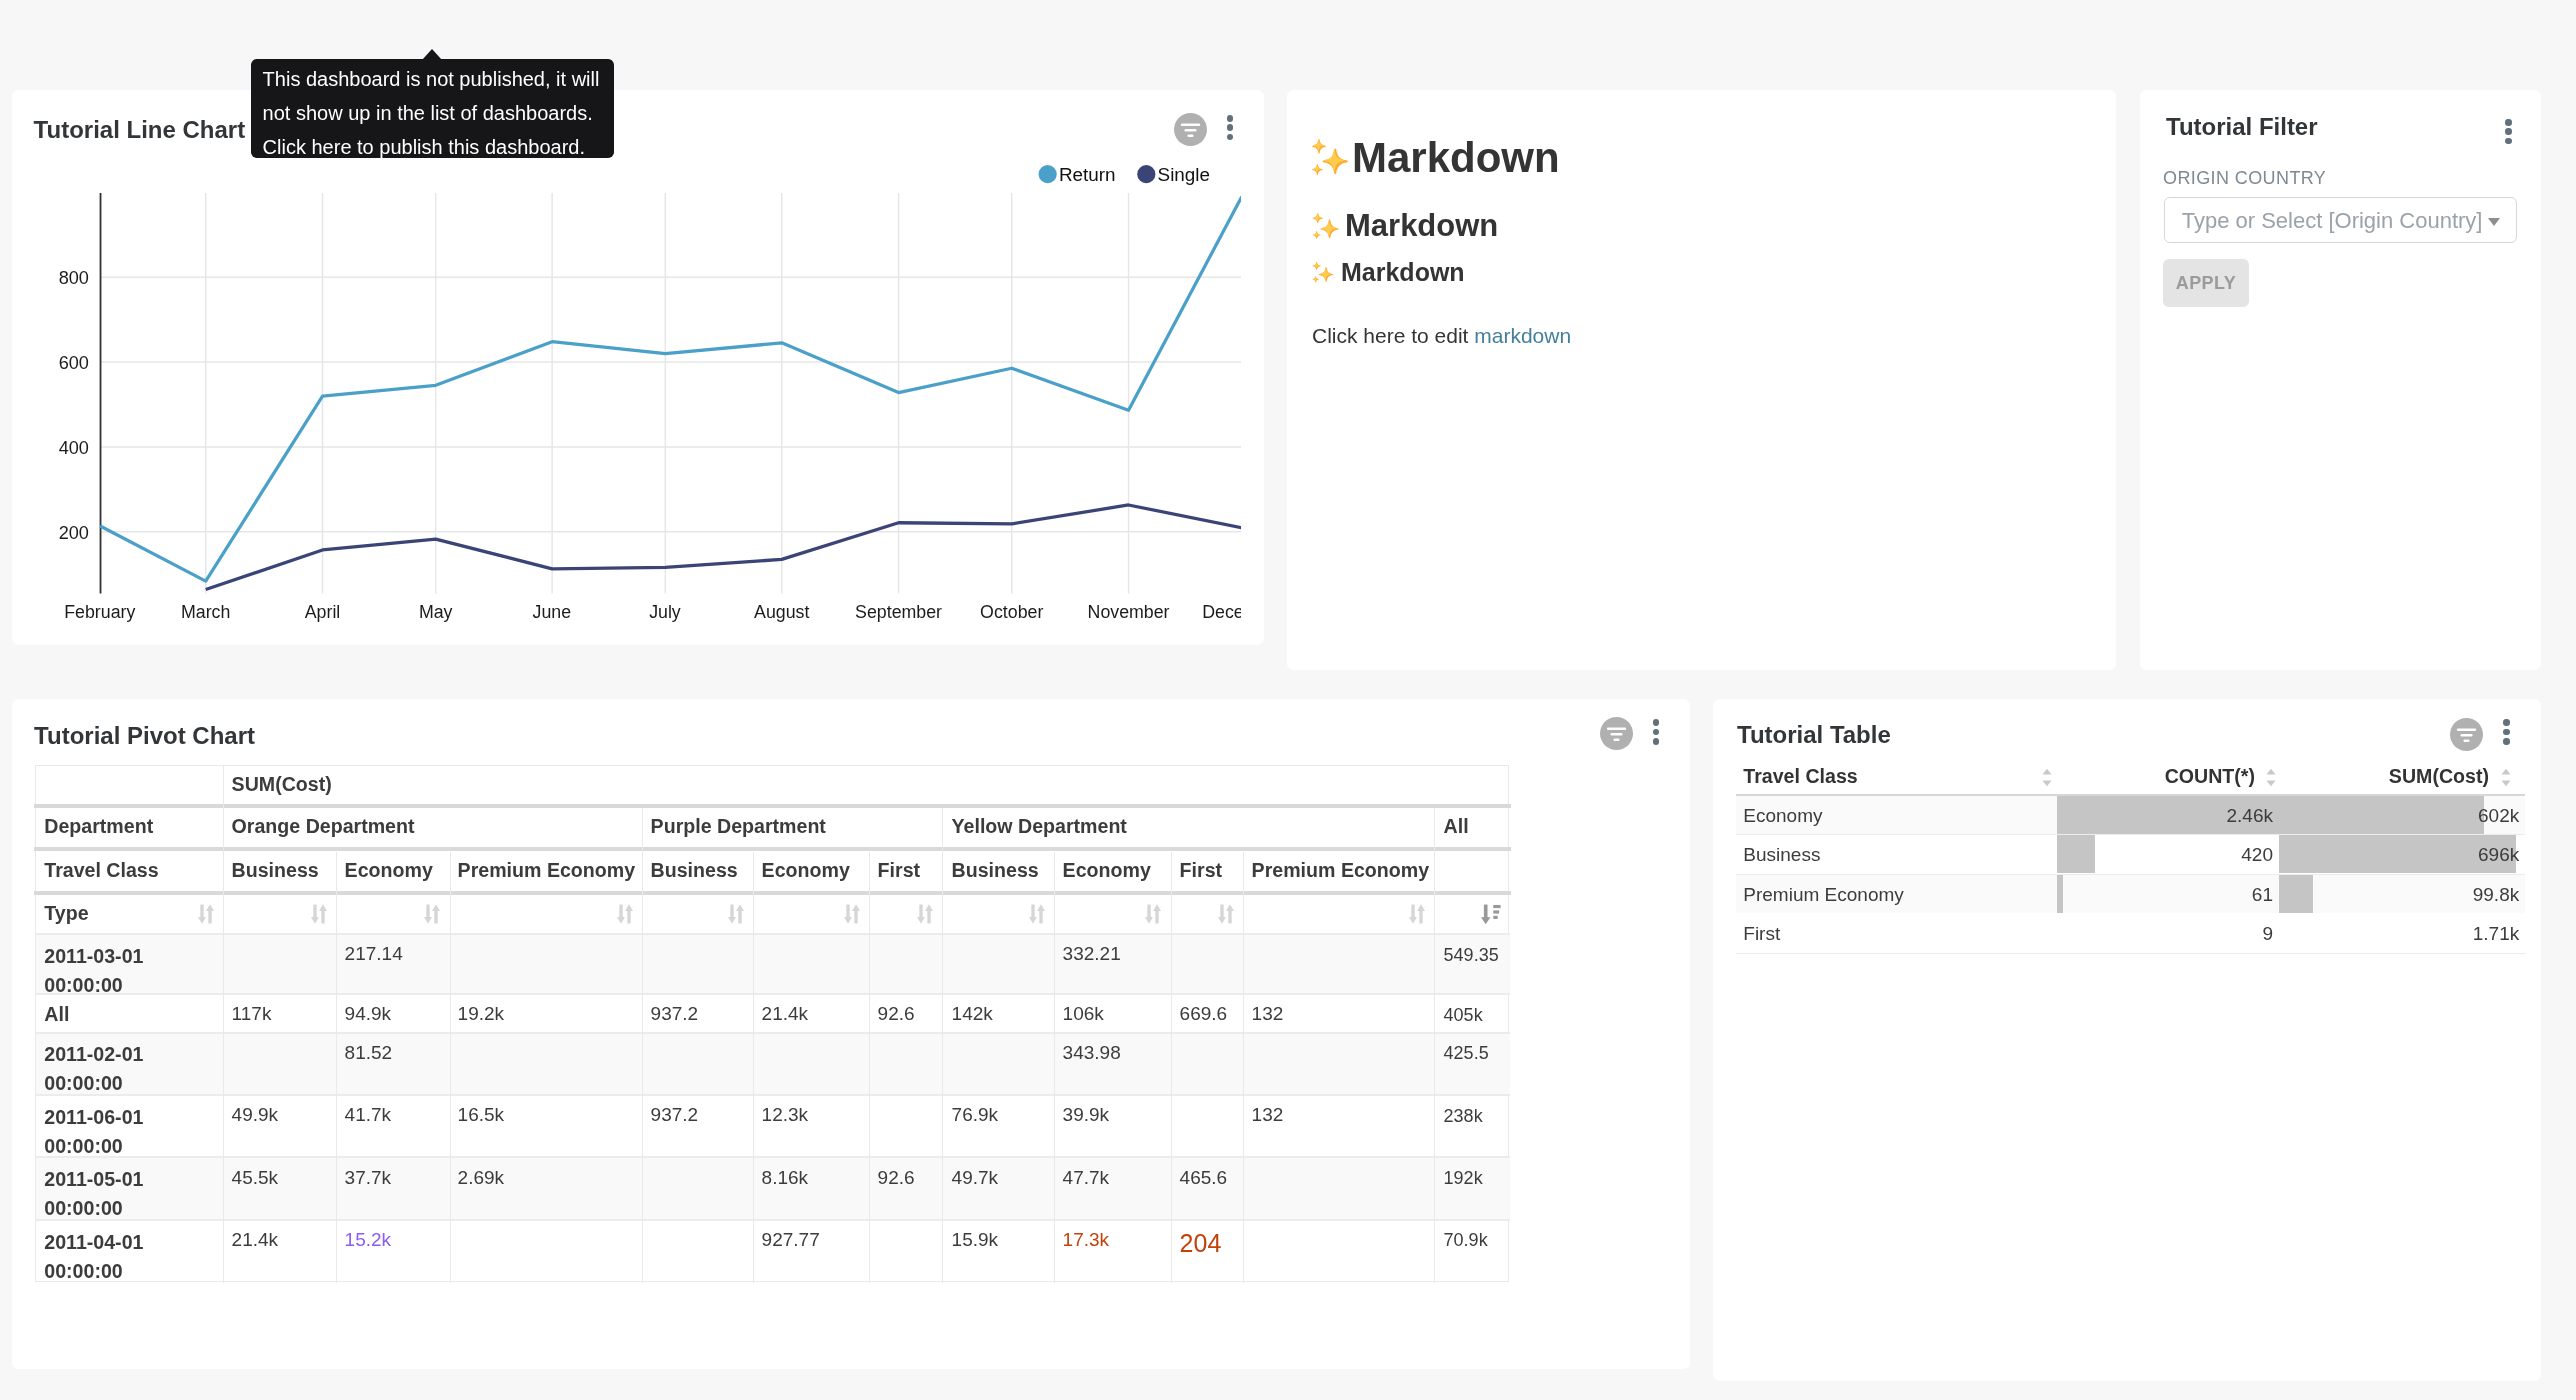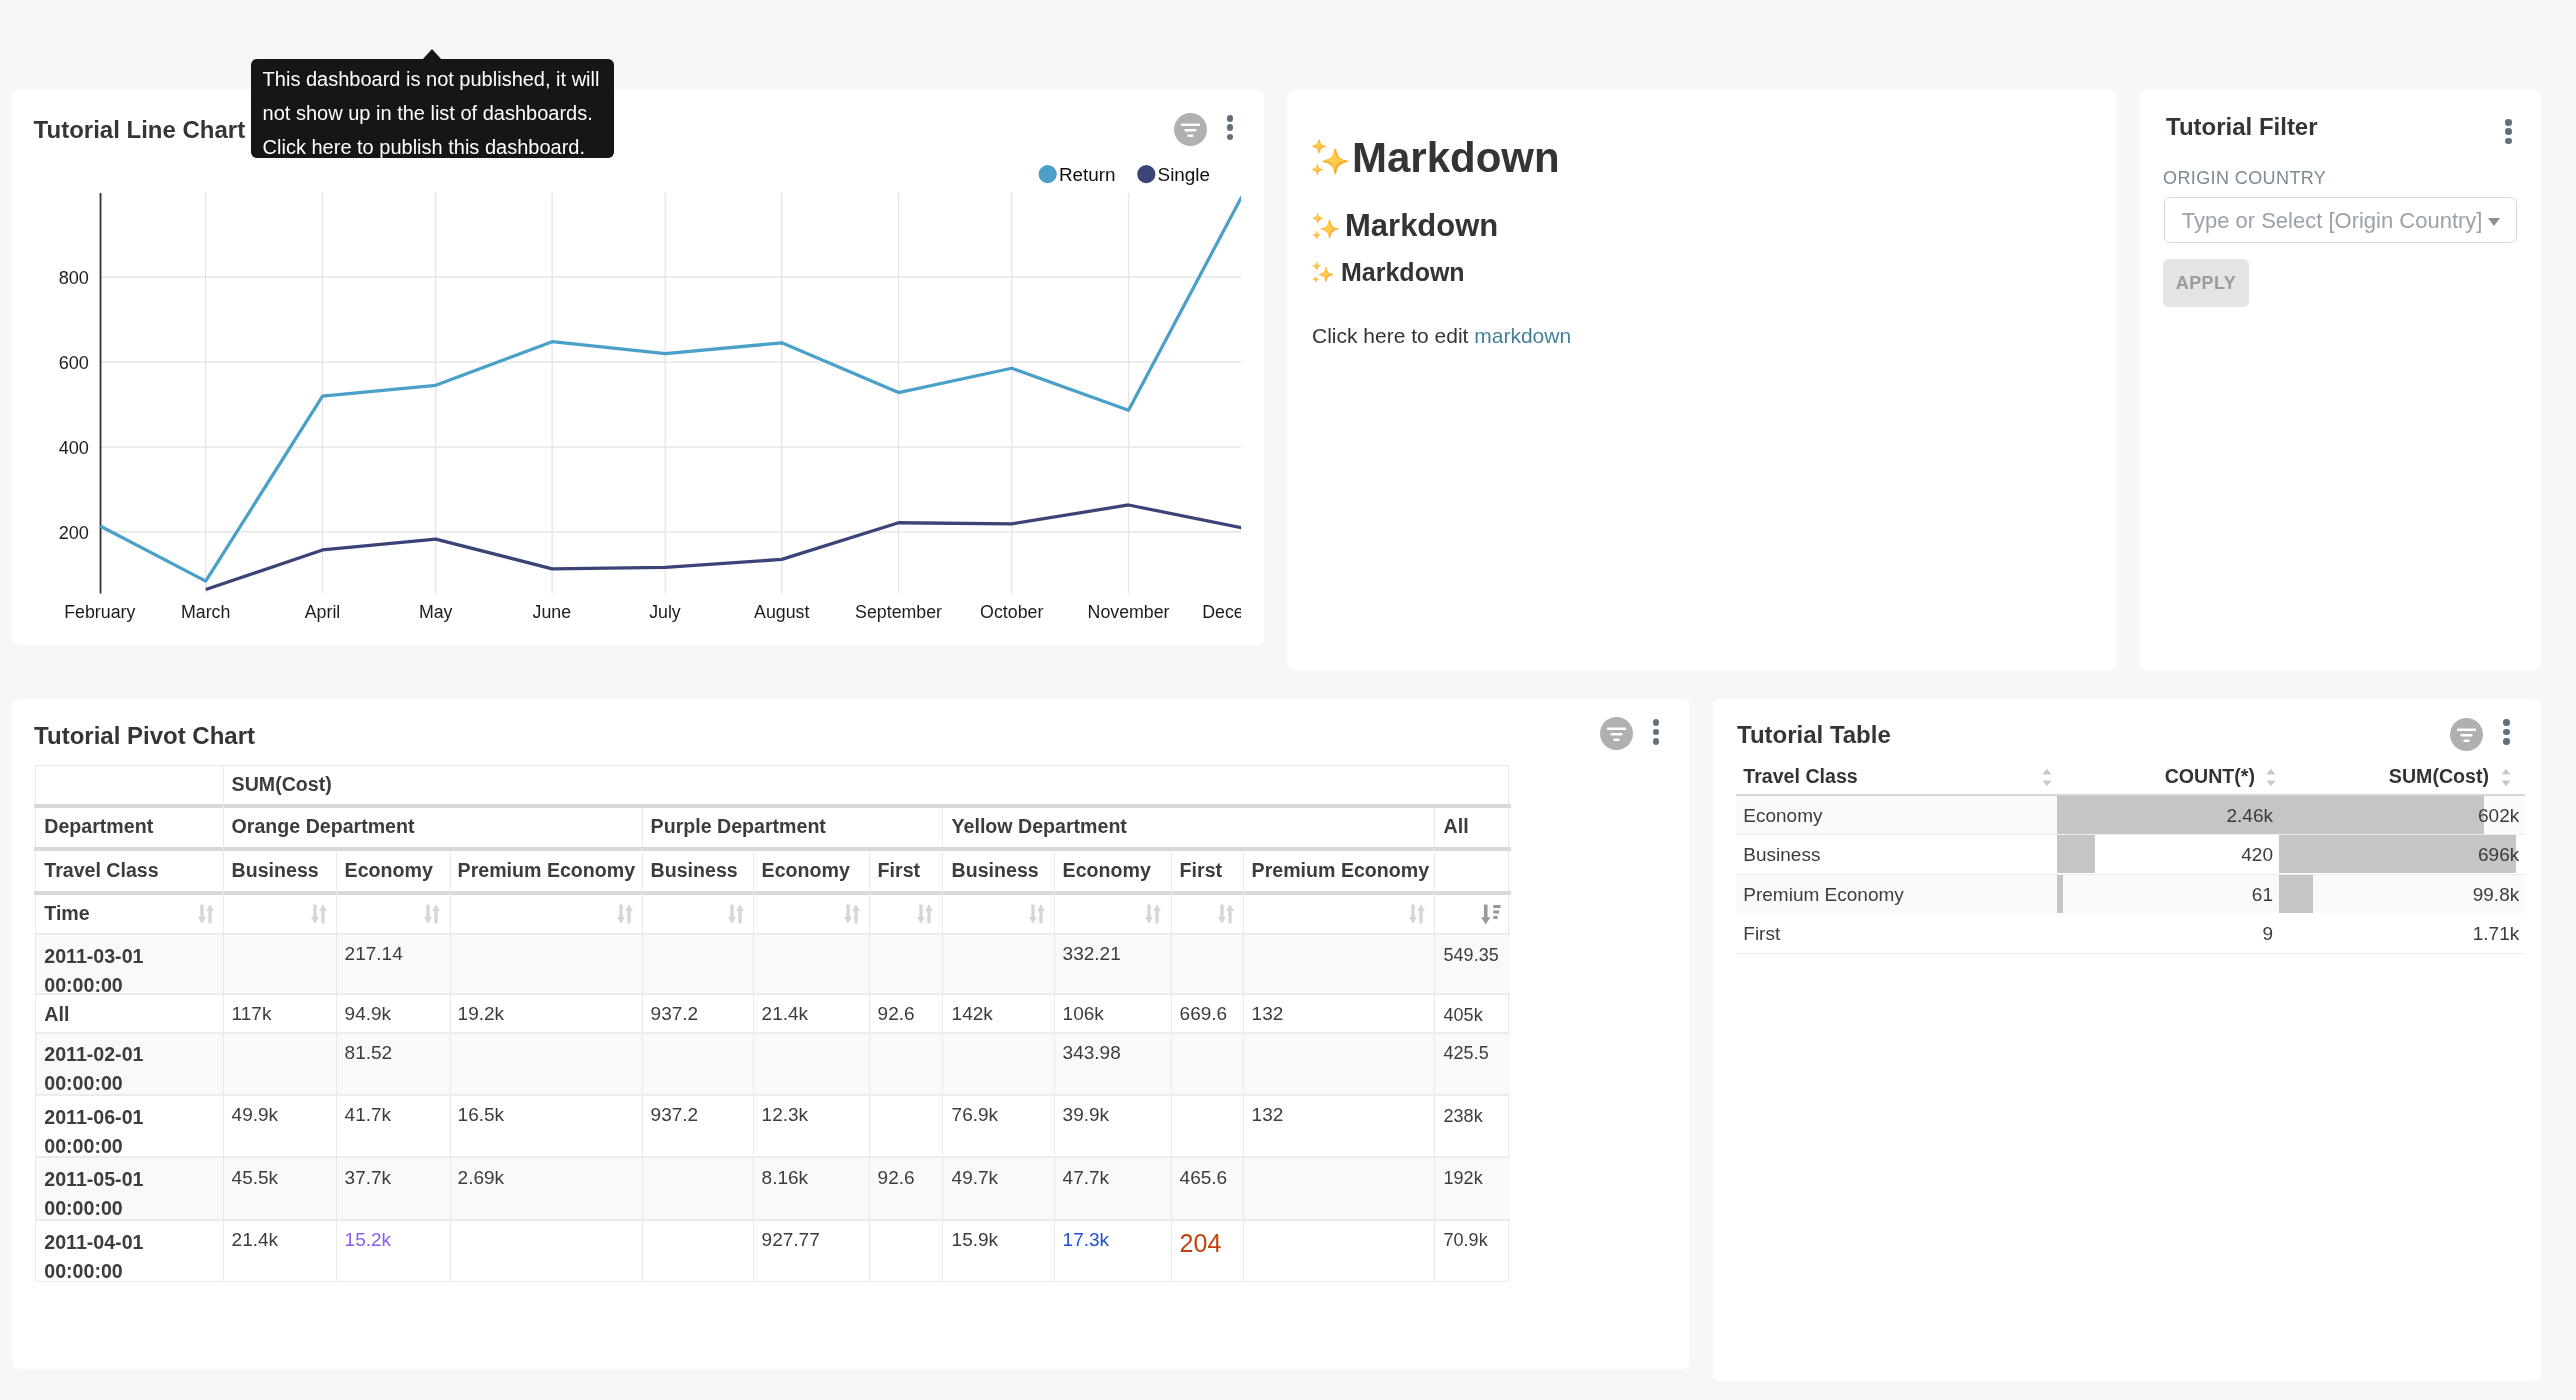--- a/index.html
+++ b/index.html
@@ -187,21 +187,21 @@
     <div style="position:absolute;left:196px;top:93px;font-size:19.6px;font-weight:600;color:#3c3c3c;white-space:nowrap;">Business</div>
     <div style="position:absolute;left:309px;top:93px;font-size:19.6px;font-weight:600;color:#3c3c3c;white-space:nowrap;">Economy</div>
     <div style="position:absolute;left:422px;top:93px;font-size:19.6px;font-weight:600;color:#3c3c3c;white-space:nowrap;">Premium Economy</div>
     <div style="position:absolute;left:615px;top:93px;font-size:19.6px;font-weight:600;color:#3c3c3c;white-space:nowrap;">Business</div>
     <div style="position:absolute;left:726px;top:93px;font-size:19.6px;font-weight:600;color:#3c3c3c;white-space:nowrap;">Economy</div>
     <div style="position:absolute;left:842px;top:93px;font-size:19.6px;font-weight:600;color:#3c3c3c;white-space:nowrap;">First</div>
     <div style="position:absolute;left:916px;top:93px;font-size:19.6px;font-weight:600;color:#3c3c3c;white-space:nowrap;">Business</div>
     <div style="position:absolute;left:1027px;top:93px;font-size:19.6px;font-weight:600;color:#3c3c3c;white-space:nowrap;">Economy</div>
     <div style="position:absolute;left:1144px;top:93px;font-size:19.6px;font-weight:600;color:#3c3c3c;white-space:nowrap;">First</div>
     <div style="position:absolute;left:1216px;top:93px;font-size:19.6px;font-weight:600;color:#3c3c3c;white-space:nowrap;">Premium Economy</div>
-    <div style="position:absolute;left:8.7px;top:136px;font-size:19.6px;font-weight:600;color:#3c3c3c;white-space:nowrap;">Time</div>
+    <div style="position:absolute;left:8.7px;top:136px;font-size:19.6px;font-weight:600;color:#3c3c3c;white-space:nowrap;">Type</div>
     <svg style="position:absolute;left:162px;top:137px" width="16" height="22" viewBox="0 0 22 30">
           <g fill="#d6d6d6">
             <rect x="3.2" y="2" width="4.6" height="19"></rect>
             <path d="M0 19h10.9L5.5 28.5z"></path>
             <rect x="14.2" y="9" width="4.6" height="19"></rect>
             <path d="M11.1 11h10.9L16.5 1.5z"></path>
           </g>
         </svg>
     <svg style="position:absolute;left:275px;top:137px" width="16" height="22" viewBox="0 0 22 30">
           <g fill="#d6d6d6">
@@ -330,21 +330,21 @@
     <div style="position:absolute;left:842px;top:401px;font-size:19px;color:#3c3c3c;white-space:nowrap;">92.6</div>
     <div style="position:absolute;left:916px;top:401px;font-size:19px;color:#3c3c3c;white-space:nowrap;">49.7k</div>
     <div style="position:absolute;left:1027px;top:401px;font-size:19px;color:#3c3c3c;white-space:nowrap;">47.7k</div>
     <div style="position:absolute;left:1144px;top:401px;font-size:19px;color:#3c3c3c;white-space:nowrap;">465.6</div>
     <div style="position:absolute;left:1408px;top:402px;font-size:18px;color:#3c3c3c;white-space:nowrap;">192k</div>
     <div style="position:absolute;left:8.7px;top:462px;font-size:19.6px;font-weight:600;color:#3c3c3c;line-height:29px;">2011-04-01<br>00:00:00</div>
     <div style="position:absolute;left:196px;top:463px;font-size:19px;color:#3c3c3c;white-space:nowrap;">21.4k</div>
     <div style="position:absolute;left:309px;top:463px;font-size:19px;color:#8b5cf6;white-space:nowrap;">15.2k</div>
     <div style="position:absolute;left:726px;top:463px;font-size:19px;color:#3c3c3c;white-space:nowrap;">927.77</div>
     <div style="position:absolute;left:916px;top:463px;font-size:19px;color:#3c3c3c;white-space:nowrap;">15.9k</div>
-    <div style="position:absolute;left:1027px;top:463px;font-size:19px;color:#1d4ed8;white-space:nowrap;">17.3k</div>
+    <div style="position:absolute;left:1027px;top:463px;font-size:19px;color:#c2410c;white-space:nowrap;">17.3k</div>
     <div style="position:absolute;left:1144px;top:463px;font-size:25px;color:#c2410c;white-space:nowrap;text-align:right;">204</div>
     <div style="position:absolute;left:1408px;top:464px;font-size:18px;color:#3c3c3c;white-space:nowrap;">70.9k</div>
     </div>
   </div>
 
   <div class="card" style="left:1713px;top:699px;width:828px;height:682px;">
     <div class="ctitle" style="left:24px;top:22px;">Tutorial Table</div>
     <div class="fcirc" style="left:737px;top:19px;">
       <svg width="33" height="33" viewBox="0 0 45 45">
           <g stroke="#fff" stroke-width="3.4" stroke-linecap="round">

